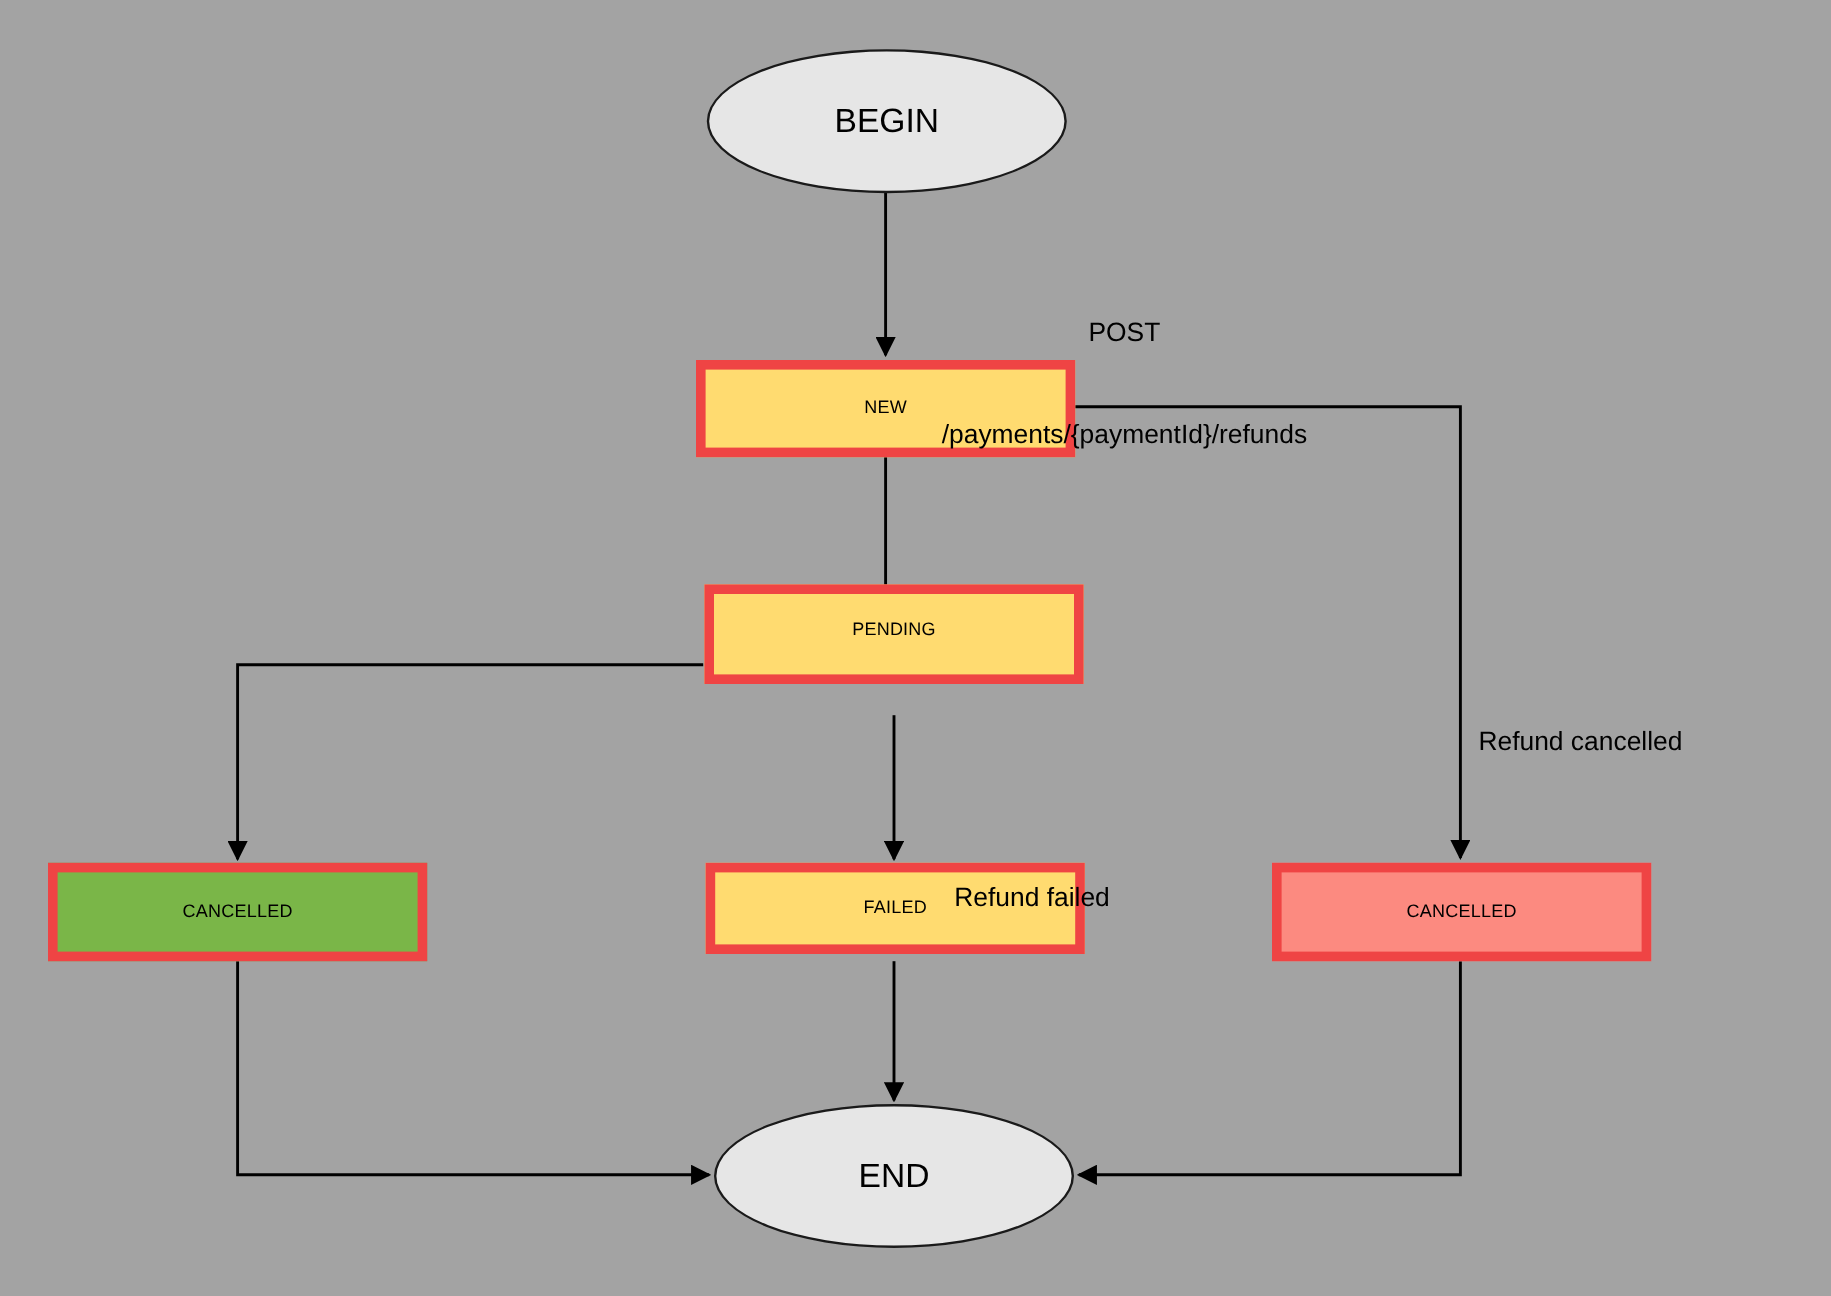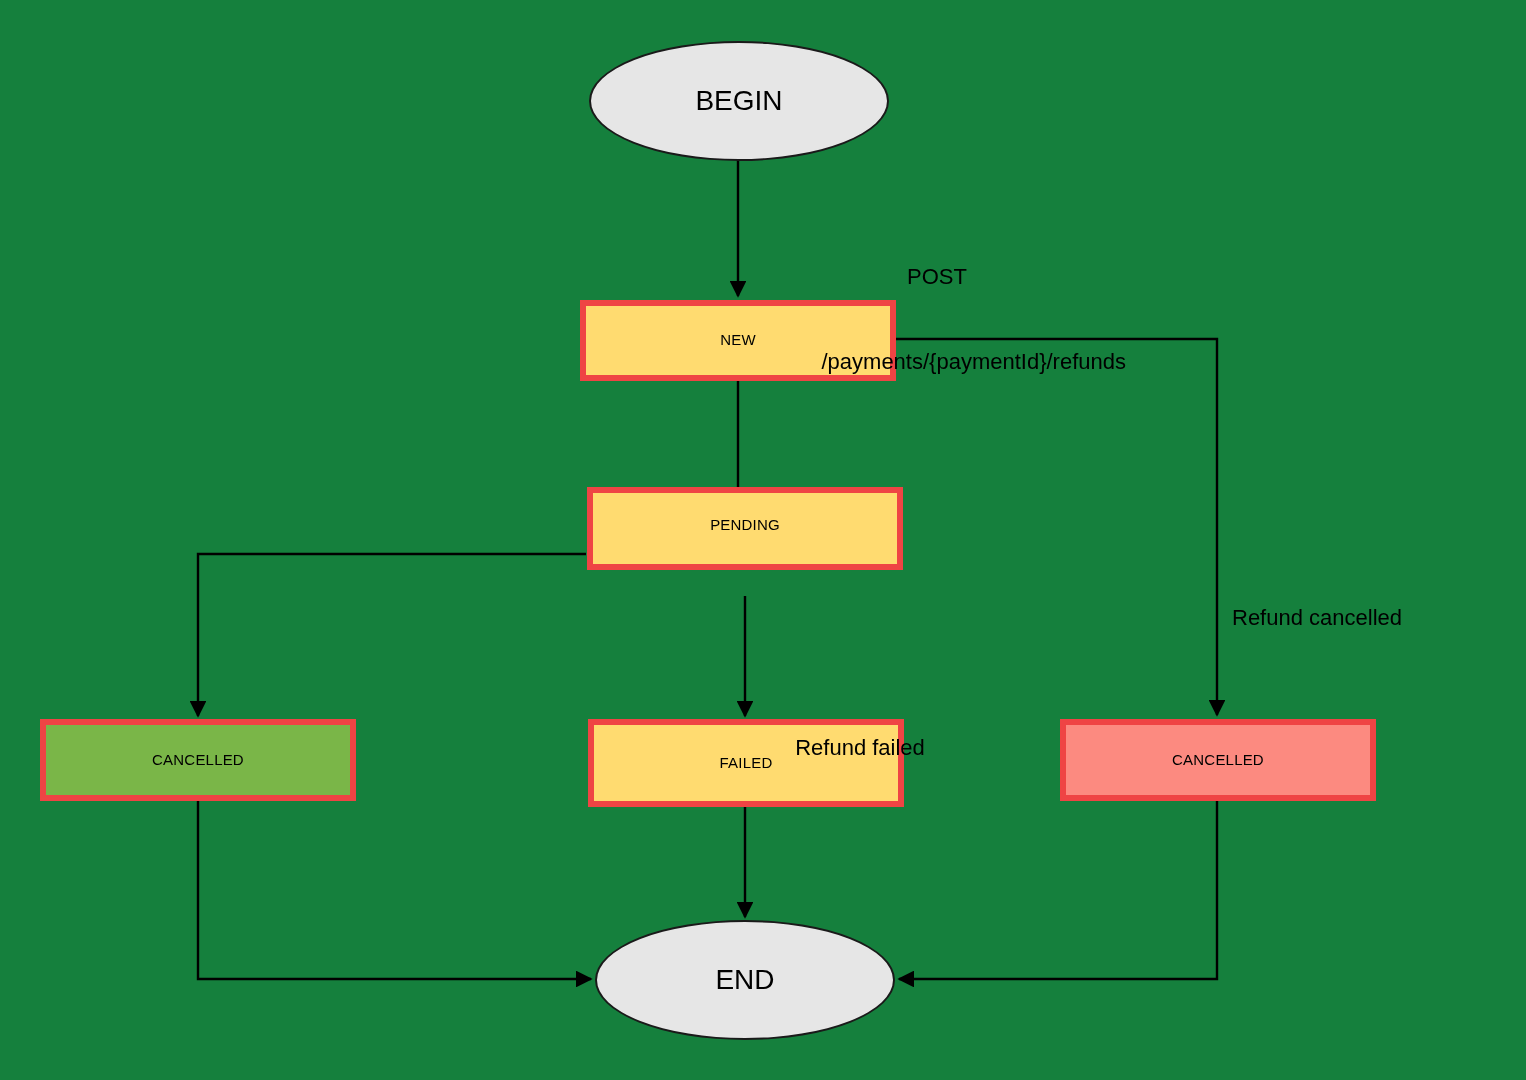--- a/index.html
+++ b/index.html
@@ -8,39 +8,39 @@
     background: #ffffff;
   }
   body {
     font-family: "Liberation Sans", sans-serif;
     color: #000000;
   }
   #canvas {
     position: relative;
     width: 1526px;
     height: 1080px;
-    background: #15803d;
+    background: #a3a3a3;
     overflow: hidden;
   }
   #edges {
     position: absolute;
     left: 0;
     top: 0;
     width: 1526px;
     height: 1080px;
   }
   .node {
     position: absolute;
     box-sizing: border-box;
     display: flex;
     align-items: center;
     justify-content: center;
   }
   .rect-node {
-    border: 6px solid #ef4444;
+    border: 8px solid #ef4444;
   }
   .rect-node .node-label {
     font-size: 15px;
     letter-spacing: 0.2px;
     line-height: 1;
     white-space: nowrap;
   }
   .ellipse-node {
     border: 2px solid #1a1a1a;
     border-radius: 50%;
@@ -98,35 +98,35 @@
   </div>
 
   <div class="node rect-node" style="left:587px; top:487px; width:316px; height:83px; background:#ffdb70;">
     <span class="node-label" style="position:relative; top:-4px;">PENDING</span>
   </div>
 
   <div class="node rect-node" style="left:40px; top:719px; width:316px; height:82px; background:#7ab648;">
     <span class="node-label" style="position:relative; top:-1px;">CANCELLED</span>
   </div>
 
-  <div class="node rect-node" style="left:588px; top:719px; width:316px; height:88px; background:#ffdb70;align-items:center;">
+  <div class="node rect-node" style="left:588px; top:719px; width:316px; height:76px; background:#ffdb70;align-items:center;">
     <span class="node-label" style="position:relative; top:-1px;">FAILED</span>
   </div>
 
   <div class="node rect-node" style="left:1060px; top:719px; width:316px; height:82px; background:#fc8a80;">
     <span class="node-label" style="position:relative; top:-1px;">CANCELLED</span>
   </div>
 
   <div class="node ellipse-node" style="left:595px; top:920px; width:300px; height:120px;">
     <span class="node-label">END</span>
   </div>
 
   <div class="edge-label" style="left:748px; top:172px; width:400px; text-align:left;">
     <div style="text-align:center; width:378px;margin-top:35px;">POST</div>
-    <div style="text-align:right; width:378px;">/payments/{paymentId}/refunds</div>
+    <div style="text-align:center; width:378px;">/payments/{paymentId}/refunds</div>
   </div>
 
 
   <div class="edge-label" style="left:1232px; top:548px; width:200px; text-align:left;">
     <div>Refund cancelled</div>
   </div>
 
 
   <div class="edge-label" style="left:760px; top:678px; width:200px; text-align:center;">
     <div>Refund failed</div>

